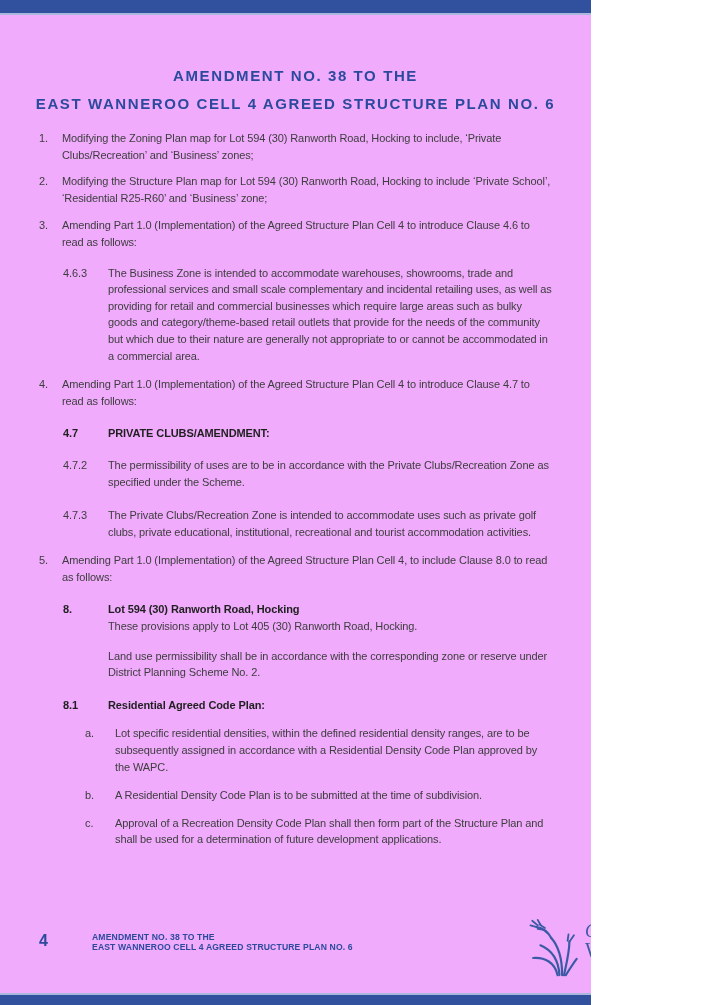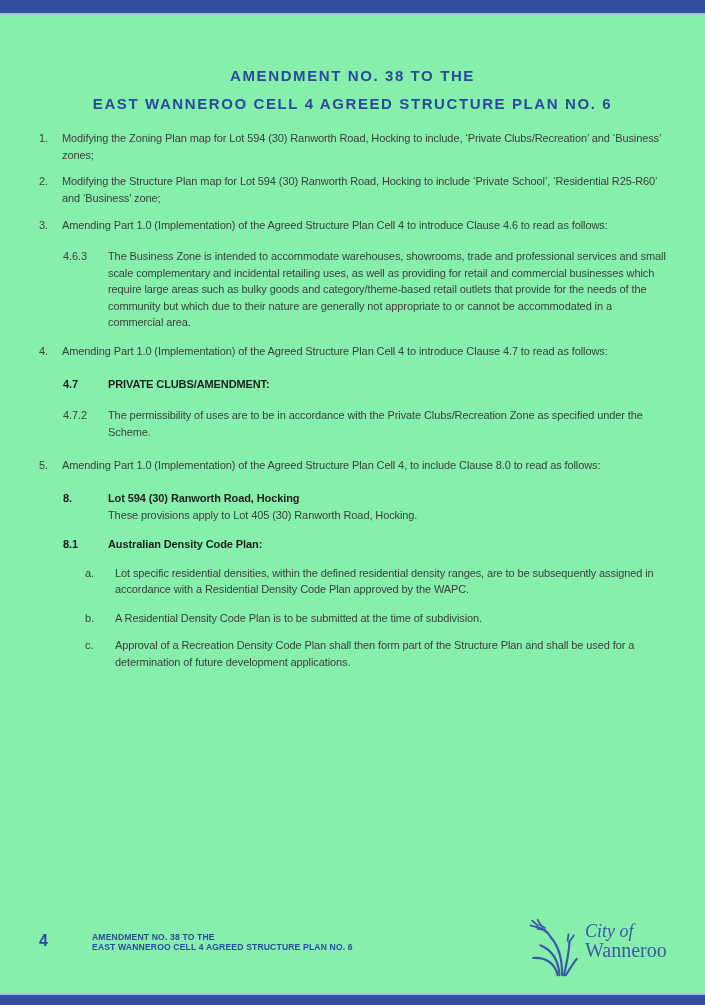--- a/index.html
+++ b/index.html
@@ -1,17 +1,17 @@
 <!DOCTYPE html>
 <html style="--bar-blue: #31519f; --title-blue: #2b4a9e; --body-text: #3d3d3d; --logo-blue: #3b5aa5;"><head>
 <meta charset="utf-8">
 <style>
   html,body{margin:0;padding:0;background:#fff;}
   .page{
-    position:relative;width:705px;height:1005px;background:#86efac;overflow:hidden;
+    position:relative;width:591px;height:1005px;background:#f0abfc;overflow:hidden;
     font-family:"Liberation Sans",sans-serif;color:var(--body-text,#3d3d3d);
   }
   .topbar{
     position:absolute;top:0;left:0;right:0;height:13px;
     background:var(--bar-blue,#31519f);border-bottom:2px solid #aab8dd;
   }
   .botbar{
     position:absolute;bottom:0;left:0;right:0;height:10px;
     background:var(--bar-blue,#31519f);border-top:2px solid #aab8dd;
   }
@@ -83,38 +83,46 @@
     <div class="row l2 mb15">
       <span class="cnum bold">4.7</span>
       <span class="txt bold">PRIVATE CLUBS/AMENDMENT:</span>
     </div>
 
     <div class="row l2 mb17">
       <span class="cnum">4.7.2</span>
       <span class="txt">The permissibility of uses are to be in accordance with the Private Clubs/Recreation Zone as specified under the Scheme.</span>
     </div>
 
+    <div class="row l2 mb12">
+      <span class="cnum">4.7.3</span>
+      <span class="txt">The Private Clubs/Recreation Zone is intended to accommodate uses such as private golf clubs, private educational, institutional, recreational and tourist accommodation activities.</span>
+    </div>
 
     <div class="row l1 mb16">
       <span class="num">5.</span>
       <span class="txt">Amending Part 1.0 (Implementation) of the Agreed Structure Plan Cell 4, to include Clause 8.0 to read as follows:</span>
     </div>
 
     <div class="row l2 mb13">
       <span class="cnum bold">8.</span>
       <div class="txt">
         <div class="bold">Lot 594 (30) Ranworth Road, Hocking</div>
         <div>These provisions apply to Lot 405 (30) Ranworth Road, Hocking.</div>
       </div>
     </div>
 
+    <div class="row l2 mb16">
+      <span class="cnum"></span>
+      <span class="txt">Land use permissibility shall be in accordance with the corresponding zone or reserve under District Planning Scheme No. 2.</span>
+    </div>
 
     <div class="row l2 mb12">
       <span class="cnum bold">8.1</span>
-      <span class="txt bold">Australian Density Code Plan:</span>
+      <span class="txt bold">Residential Agreed Code Plan:</span>
     </div>
 
     <div class="row l3 mb12">
       <span class="lnum">a.</span>
       <span class="txt">Lot specific residential densities, within the defined residential density ranges, are to be subsequently assigned in accordance with a Residential Density Code Plan approved by the WAPC.</span>
     </div>
 
     <div class="row l3 mb11">
       <span class="lnum">b.</span>
       <span class="txt">A Residential Density Code Plan is to be submitted at the time of subdivision.</span>

